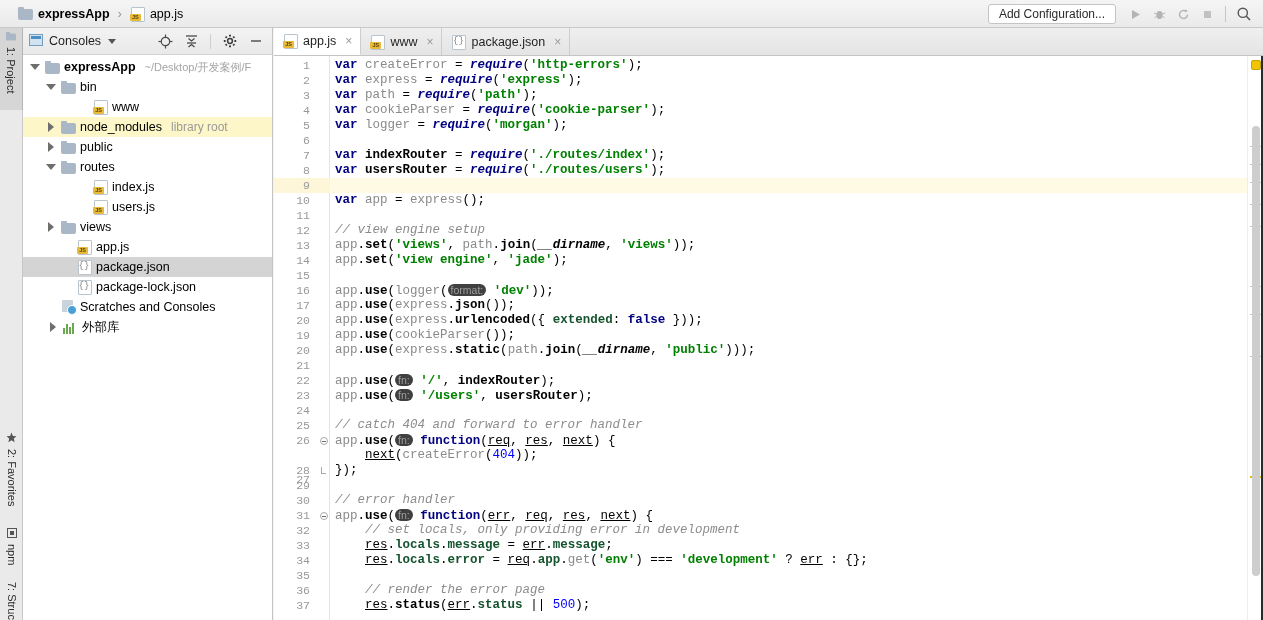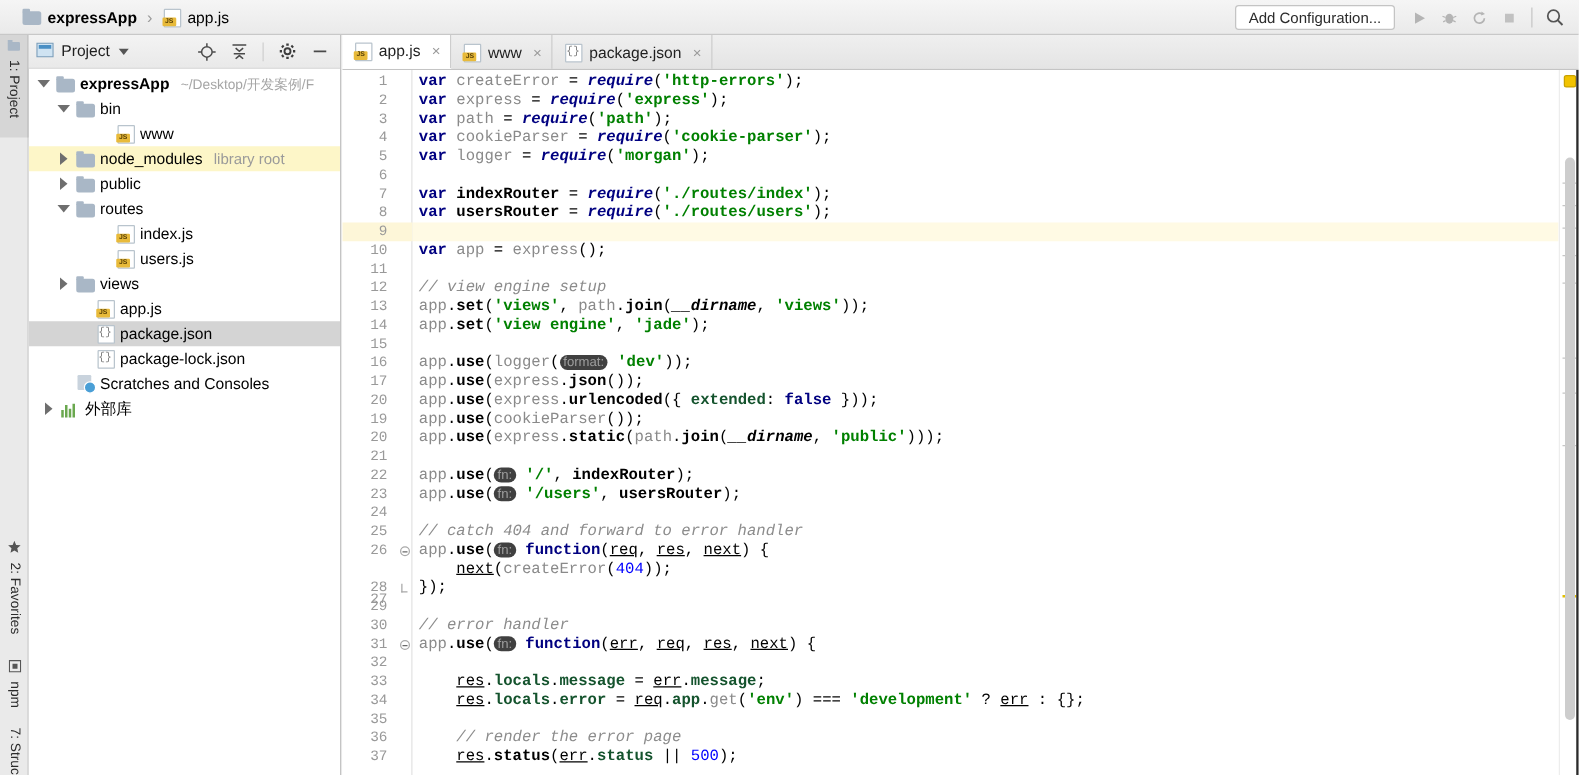--- a/index.html
+++ b/index.html
@@ -298,21 +298,21 @@
   </div>
 
   <div class="projpanel">
     <div class="proj-header">
       <span>
         <svg width="14" height="12" viewBox="0 0 14 12">
             <rect x="0.5" y="0.5" width="13" height="11" fill="#cfe3f2" stroke="#7a9cb8"></rect>
             <rect x="2" y="2" width="10" height="3" fill="#4a8fc4"></rect>
           </svg>
       </span>
-      <span class="proj-title">Project</span>
+      <span class="proj-title">Consoles</span>
       <span class="caret-dn"></span>
       <span class="ph-spacer"></span>
       <span class="ph-icon">
         <svg width="15" height="15" viewBox="0 0 15 15">
             <circle cx="7.5" cy="7.5" r="4.2" stroke="#4a4a4a" stroke-width="1.2" fill="none"></circle>
             <line x1="7.5" y1="0.5" x2="7.5" y2="3.2" stroke="#4a4a4a" stroke-width="1.2"></line>
             <line x1="7.5" y1="11.8" x2="7.5" y2="14.5" stroke="#4a4a4a" stroke-width="1.2"></line>
             <line x1="0.5" y1="7.5" x2="3.2" y2="7.5" stroke="#4a4a4a" stroke-width="1.2"></line>
             <line x1="11.8" y1="7.5" x2="14.5" y2="7.5" stroke="#4a4a4a" stroke-width="1.2"></line>
           </svg>
@@ -420,21 +420,21 @@
         <div class="trow" style="padding-left: 38px;">
           <span class="twist"></span>
           <span class="ico-json"></span>
           <span class="tlabel">package-lock.json</span>
         </div>
         <div class="trow" style="padding-left: 22px;">
           <span class="twist"></span>
           <span class="ico-scratch"></span>
           <span class="tlabel">Scratches and Consoles</span>
         </div>
-        <div class="trow" style="padding-left: 10px;">
+        <div class="trow" style="padding-left: 24px;">
           <span class="twist closed">
             <i></i>
           </span>
           <span class="ico-lib">
             <span style="height:6px"></span>
             <span style="height:10px"></span>
             <span style="height:7px"></span>
             <span style="height:11px"></span>
           </span>
           <span class="tlabel">外部库</span>
@@ -537,20 +537,21 @@
           <div class="cline" style="position: absolute; top: 317px; left: 0px; right: 0px;"><span class="id">app</span><span class="p">.</span><span class="fn">use</span><span class="p">(</span><span class="hint">fn:</span><span class="p"> </span><span class="s">'/'</span><span class="p">, </span><span class="idb">indexRouter</span><span class="p">);</span></div>
           <div class="cline" style="position: absolute; top: 332px; left: 0px; right: 0px;"><span class="id">app</span><span class="p">.</span><span class="fn">use</span><span class="p">(</span><span class="hint">fn:</span><span class="p"> </span><span class="s">'/users'</span><span class="p">, </span><span class="idb">usersRouter</span><span class="p">);</span></div>
           <div class="cline" style="position: absolute; top: 347px; left: 0px; right: 0px;"></div>
           <div class="cline" style="position: absolute; top: 362px; left: 0px; right: 0px;"><span class="c">// catch 404 and forward to error handler</span></div>
           <div class="cline" style="position: absolute; top: 377px; left: 0px; right: 0px;"><span class="id">app</span><span class="p">.</span><span class="fn">use</span><span class="p">(</span><span class="hint">fn:</span><span class="p"> </span><span class="k">function</span><span class="p">(</span><span class="u">req</span><span class="p">, </span><span class="u">res</span><span class="p">, </span><span class="u">next</span><span class="p">) {</span></div>
           <div class="cline" style="position: absolute; top: 392px; left: 0px; right: 0px;"><span class="p">    </span><span class="u">next</span><span class="p">(</span><span class="id">createError</span><span class="p">(</span><span class="n">404</span><span class="p">));</span></div>
           <div class="cline" style="position: absolute; top: 407px; left: 0px; right: 0px;"><span class="p">});</span></div>
           <div class="cline" style="position: absolute; top: 422px; left: 0px; right: 0px;"></div>
           <div class="cline" style="position: absolute; top: 437px; left: 0px; right: 0px;"><span class="c">// error handler</span></div>
           <div class="cline" style="position: absolute; top: 452px; left: 0px; right: 0px;"><span class="id">app</span><span class="p">.</span><span class="fn">use</span><span class="p">(</span><span class="hint">fn:</span><span class="p"> </span><span class="k">function</span><span class="p">(</span><span class="u">err</span><span class="p">, </span><span class="u">req</span><span class="p">, </span><span class="u">res</span><span class="p">, </span><span class="u">next</span><span class="p">) {</span></div>
+          <div class="cline" style="position: absolute; top: 467px; left: 0px; right: 0px;"><span class="p">    </span><span class="c">// set locals, only providing error in development</span></div>
           <div class="cline" style="position: absolute; top: 482px; left: 0px; right: 0px;"><span class="p">    </span><span class="u">res</span><span class="p">.</span><span class="m">locals</span><span class="p">.</span><span class="m">message</span><span class="p"> = </span><span class="u">err</span><span class="p">.</span><span class="m">message</span><span class="p">;</span></div>
           <div class="cline" style="position: absolute; top: 497px; left: 0px; right: 0px;"><span class="p">    </span><span class="u">res</span><span class="p">.</span><span class="m">locals</span><span class="p">.</span><span class="m">error</span><span class="p"> = </span><span class="u">req</span><span class="p">.</span><span class="m">app</span><span class="p">.</span><span class="id">get</span><span class="p">(</span><span class="s">'env'</span><span class="p">) === </span><span class="s">'development'</span><span class="p"> ? </span><span class="u">err</span><span class="p"> : {};</span></div>
           <div class="cline" style="position: absolute; top: 512px; left: 0px; right: 0px;"></div>
           <div class="cline" style="position: absolute; top: 527px; left: 0px; right: 0px;"><span class="p">    </span><span class="c">// render the error page</span></div>
           <div class="cline" style="position: absolute; top: 542px; left: 0px; right: 0px;"><span class="p">    </span><span class="u">res</span><span class="p">.</span><span class="fn">status</span><span class="p">(</span><span class="u">err</span><span class="p">.</span><span class="m">status</span><span class="p"> || </span><span class="n">500</span><span class="p">);</span></div>
         </div>
       <div class="markerbar" id="markerbar">
         <div class="insp-square"></div>
       <div class="mtick" style="top: 90px;"></div>
           <div class="mtick" style="top: 108px;"></div>

